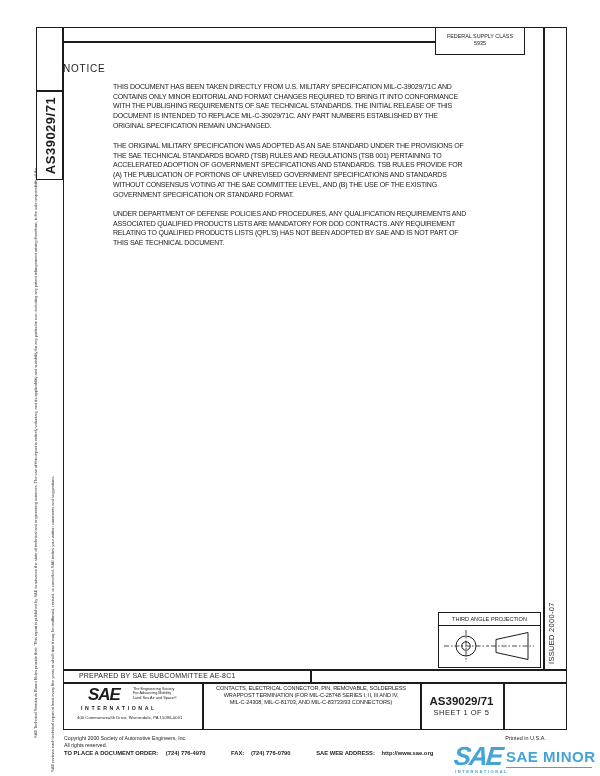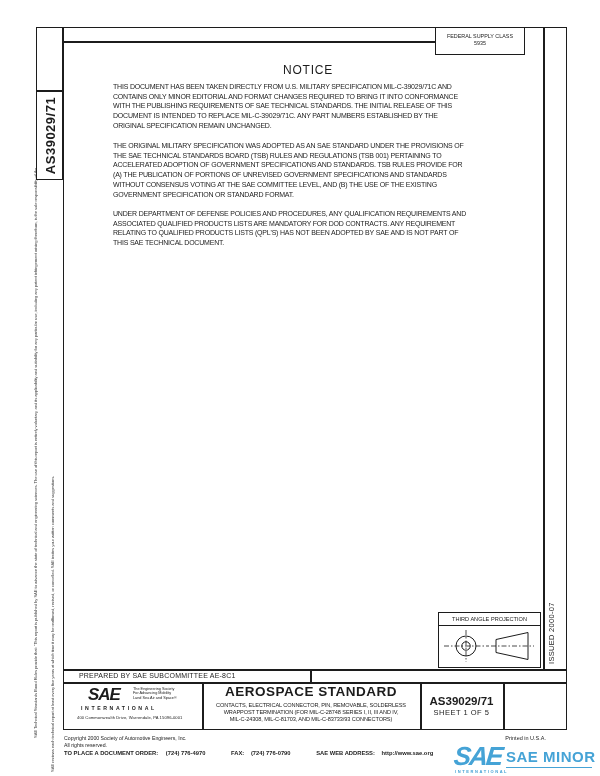--- a/index.html
+++ b/index.html
@@ -19,21 +19,21 @@
   
   .margin-note { font-size:4.2px; letter-spacing:-0.1px; color:#3d3d3d; }
 
   
   .sidebar-num { font-weight:bold; font-size:13px; text-align:center; letter-spacing:0.5px; }
 
   
   .fsc { font-size:5.4px; text-align:center; line-height:7px; padding-top:5px; }
 
   
-  .notice-title { font-size:12px; letter-spacing:0.8px; text-align:center; }
+  .notice-title { font-size:10px; letter-spacing:0.8px; text-align:left; }
   .para { font-size:7px; letter-spacing:-0.2px; line-height:9.7px; width:424px; }
 
   
   .tap-label { font-size:5.6px; text-align:center; line-height:12px; border-bottom:1px solid #1c1c1c; }
 
   .issued { font-size:7.5px; letter-spacing:0.3px; }
 
   .prepared { font-size:7px; line-height:13px; padding-left:16px; letter-spacing:0.2px; }
 
   
@@ -128,21 +128,20 @@
   <div class="abs" style="left:63px; top:682px; width:139px; height:48px;">
     <div class="abs sae-glyph" style="left:25px; top:4px;">SAE</div>
     <div class="abs sae-tagline pre" style="left:70px; top:5px; width:60px;">The Engineering Society
 For Advancing Mobility
 Land Sea Air and Space®</div>
     <div class="abs sae-intl" style="left:18px; top:23px;">INTERNATIONAL</div>
     <div class="abs sae-addr" style="left:14px; top:33px;">400 Commonwealth Drive, Warrendale, PA 15096-0001</div>
   </div>
 
   <div class="abs" style="left:202px; top:682px; width:218px; height:48px;">
-    <div class="std-type" style="margin-top:2px;">AEROSPACE STANDARD</div>
     <div class="std-sub pre" style="margin-top:3px;">CONTACTS, ELECTRICAL CONNECTOR, PIN, REMOVABLE, SOLDERLESS
 WRAPPOST TERMINATION (FOR MIL-C-28748 SERIES I, II, III AND IV,
 MIL-C-24308, MIL-C-81703, AND MIL-C-83733/93 CONNECTORS)</div>
   </div>
 
   <div class="abs" style="left:420px; top:682px; width:83px; height:48px;">
     <div class="doc-num" style="margin-top:13px;">AS39029/71</div>
     <div class="sheet" style="margin-top:1px;">SHEET 1 OF 5</div>
   </div>
 

